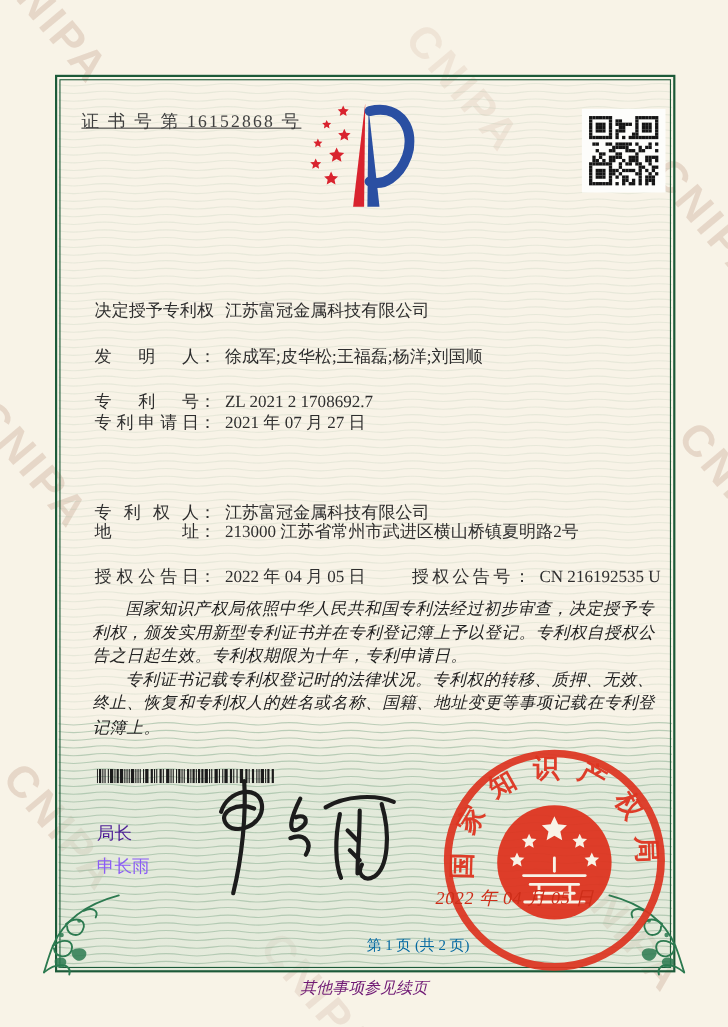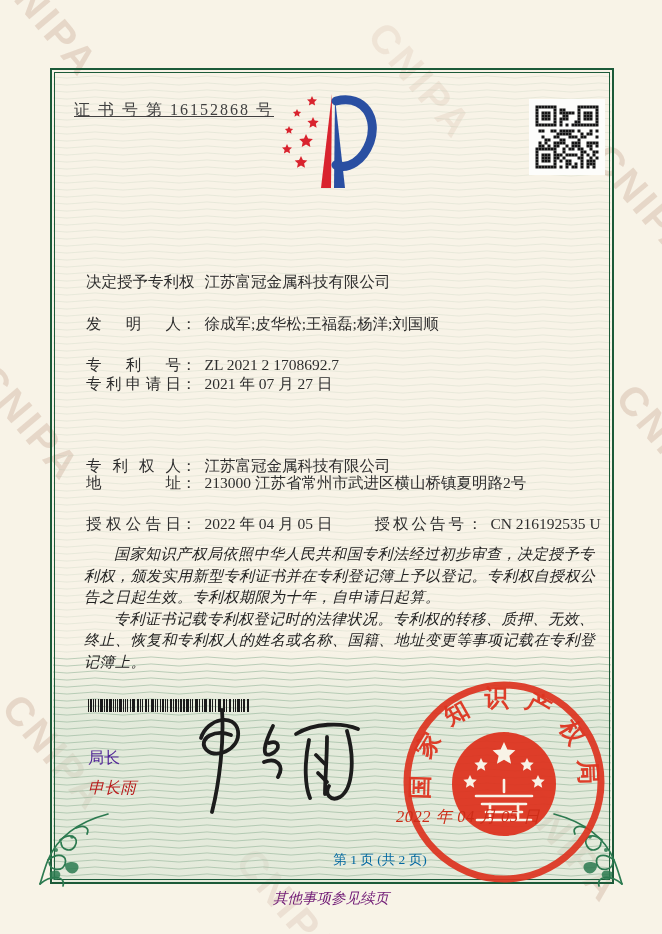--- a/index.html
+++ b/index.html
@@ -31,21 +31,21 @@
   .frow { position:absolute; left:86px; z-index:3; font-size:15.5px; color:#2e2e2e; white-space:nowrap; }
   .flabel { display:inline-block; width:95px; text-align:justify; text-align-last:justify; vertical-align:top; }
   .colon { margin-right:8px; }
   .grant2 { margin-left:42px;margin-top:44px; }
   .grant2 .flabel { width:auto; letter-spacing:3px; }
   #bodyText { left:84px; top:544px; width:512px; font-size:15px; line-height:21.5px;
     font-style:italic; color:#222; z-index:3; position:absolute; }
   #bodyText p { text-indent:2em; letter-spacing:0.5px; }
   #barcode { left:88px; top:699px; z-index:3; position:absolute; }
   #chiefTitle { left:88px; top:748px; font-size:16px; font-family:"Liberation Sans","DejaVu Sans",sans-serif; color:#4c1d95; }
-  #chiefName { left:88px; top:778px; font-size:16px; font-family:"Liberation Sans","DejaVu Sans",sans-serif; color:#b91c1c;font-style:italic; }
+  #chiefName { left:88px; top:778px; font-size:16px; font-family:"Liberation Sans","DejaVu Sans",sans-serif; color:#8b5cf6; }
   #signature { left:183px; top:698px; z-index:3; position:absolute; }
   #seal { left:398px; top:676px; z-index:5; position:absolute; }
   #sealDate { left:396px; top:806px; width:170px; font-size:16.5px; font-style:italic;
     color:#cd2d18; z-index:6; letter-spacing:0.5px; white-space:nowrap; }
   #pageNum { left:50px; top:851px; width:660px; text-align:center; font-size:13.5px; color:#0369a1; }
   #contNote { left:0; top:889px; width:662px; text-align:center; font-size:14.5px;
     font-style:italic; color:#701a75; }
   .corner { position:absolute; z-index:4; }
   #cornerL { left:32px; top:810px; }
   #cornerR { left:550px; top:810px; transform:scaleX(-1); }
@@ -449,21 +449,21 @@
     <span class="flabel">专利权人</span><span class="colon">：</span><span>江苏富冠金属科技有限公司</span>
   </div>
   <div class="frow" style="top:473px;">
     <span class="flabel">地址</span><span class="colon">：</span><span>213000 江苏省常州市武进区横山桥镇夏明路2号</span>
   </div>
   <div class="frow" style="top:514px;">
     <span class="flabel">授权公告日</span><span class="colon">：</span><span>2022 年 04 月 05 日</span><span class="grant2"><span class="flabel">授权公告号</span><span class="colon">：</span><span>CN 216192535 U</span></span>
   </div>
 
   <div id="bodyText">
-    <p>国家知识产权局依照中华人民共和国专利法经过初步审查，决定授予专利权，颁发实用新型专利证书并在专利登记簿上予以登记。专利权自授权公告之日起生效。专利权期限为十年，自申请日起算。</p>
+    <p>国家知识产权局依照中华人民共和国专利法经过初步审查，决定授予专利权，颁发实用新型专利证书并在专利登记簿上予以登记。专利权自授权公告之日起生效。专利权期限为十年，专利申请日。</p>
     <p>专利证书记载专利权登记时的法律状况。专利权的转移、质押、无效、终止、恢复和专利权人的姓名或名称、国籍、地址变更等事项记载在专利登记簿上。</p>
   </div>
 
   <svg id="barcode" width="164" height="13">
       <rect x="0" y="0" width="1" height="13" fill="#1b1b1b"></rect>
       <rect x="2" y="0" width="2" height="13" fill="#1b1b1b"></rect>
       <rect x="5" y="0" width="1" height="13" fill="#1b1b1b"></rect>
       <rect x="7" y="0" width="1" height="13" fill="#1b1b1b"></rect>
       <rect x="10" y="0" width="1" height="13" fill="#1b1b1b"></rect>
       <rect x="12" y="0" width="3" height="13" fill="#1b1b1b"></rect>

